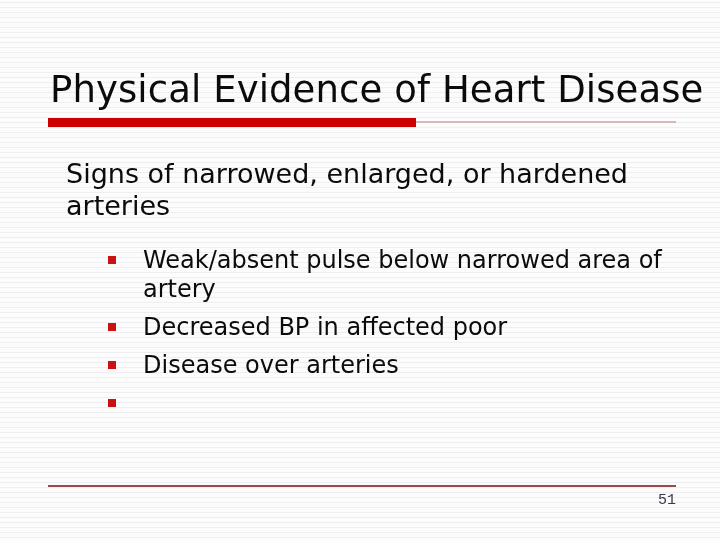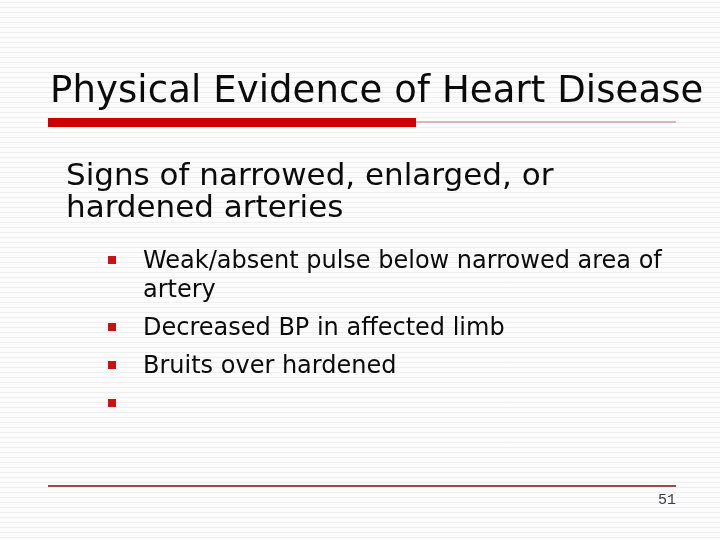--- a/index.html
+++ b/index.html
@@ -70,21 +70,21 @@
     height: 9px;
     background-color: #cc0000;
   }
 
   
   .lead {
     position: absolute;
     left: 66px;
     top: 158px;
     width: 600px;
-    font-size: 31px;
+    font-size: 27px;
     line-height: 32px;
     color: #0b0b0b;
     font-weight: 400;
   }
 
   
   .bullets {
     position: absolute;
     left: 100px;
     top: 238px;
@@ -147,25 +147,25 @@
 
   <div class="lead">Signs of narrowed, enlarged, or hardened arteries</div>
 
   <ul class="bullets">
     <li class="bullet-item">
       <span class="bullet-marker"></span>
       <span>Weak/absent pulse below narrowed area of artery</span>
     </li>
     <li class="bullet-item">
       <span class="bullet-marker"></span>
-      <span>Decreased BP in affected limb</span>
+      <span>Decreased BP in affected poor</span>
     </li>
     <li class="bullet-item">
       <span class="bullet-marker"></span>
-      <span>Bruits over hardened</span>
+      <span>Disease over arteries</span>
     </li>
     <li class="bullet-item">
       <span class="bullet-marker"></span>
     </li>
     <li class="bullet-item">
       <span class="bullet-marker"></span>
     </li>
   </ul>
 
   <div class="footer-rule"></div>

